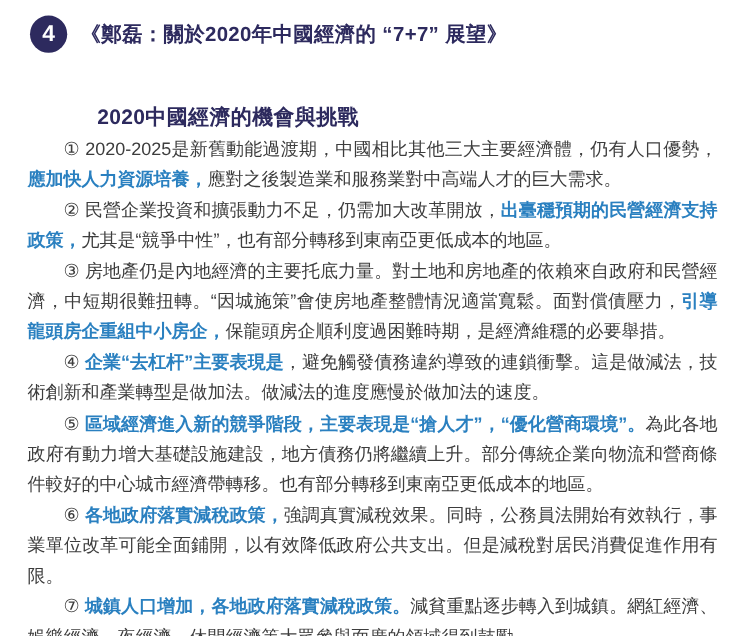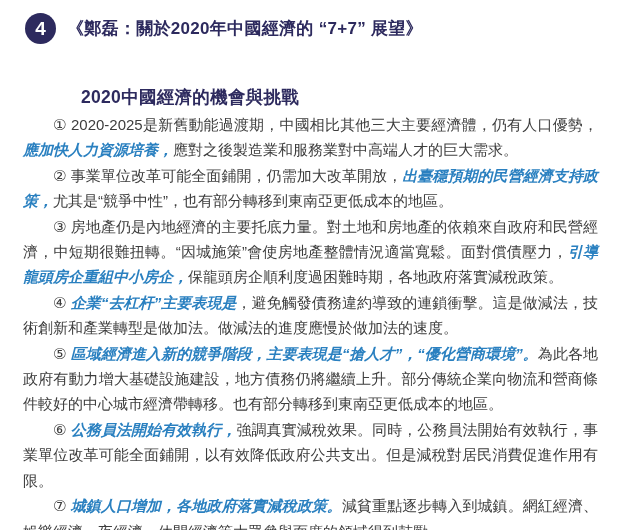--- a/index.html
+++ b/index.html
@@ -66,36 +66,35 @@
     color: var(--body-text);
     text-align: justify;
   }
   .article-body p {
     margin: 0;
     text-indent: 2em;
   }
   .hl {
     color: var(--highlight);
     font-weight: bold;
-    font-style: italic;
   }
 </style>
 </head>
 <body>
 
 <div class="page">
   <div class="header">
     <div class="badge">4</div>
     <div class="title">《鄭磊：關於2020年中國經濟的 “7+7” 展望》</div>
   </div>
 
   <div class="heading">2020中國經濟的機會與挑戰</div>
 
   <div class="article-body">
       <p><span class="normal">① 2020-2025是新舊動能過渡期，中國相比其他三大主要經濟體，仍有人口優勢，</span><span class="hl">應加快人力資源培養，</span><span class="normal">應對之後製造業和服務業對中高端人才的巨大需求。</span></p>
-      <p><span class="normal">② 事業單位改革可能全面鋪開，仍需加大改革開放，</span><span class="hl">出臺穩預期的民營經濟支持政策，</span><span class="normal">尤其是“競爭中性”，也有部分轉移到東南亞更低成本的地區。</span></p>
-      <p><span class="normal">③ 房地產仍是內地經濟的主要托底力量。對土地和房地產的依賴來自政府和民營經濟，中短期很難扭轉。“因城施策”會使房地產整體情況適當寬鬆。面對償債壓力，</span><span class="hl">引導龍頭房企重組中小房企，</span><span class="normal">保龍頭房企順利度過困難時期，各地政府落實減稅政策。</span></p>
+      <p><span class="normal">② 民營企業投資和擴張動力不足，仍需加大改革開放，</span><span class="hl">出臺穩預期的民營經濟支持政策，</span><span class="normal">尤其是“競爭中性”，也有部分轉移到東南亞更低成本的地區。</span></p>
+      <p><span class="normal">③ 房地產仍是內地經濟的主要托底力量。對土地和房地產的依賴來自政府和民營經濟，中短期很難扭轉。“因城施策”會使房地產整體情況適當寬鬆。面對償債壓力，</span><span class="hl">引導龍頭房企重組中小房企，</span><span class="normal">保龍頭房企順利度過困難時期，是經濟維穩的必要舉措。</span></p>
       <p><span class="normal">④ </span><span class="hl">企業“去杠杆”主要表現是</span><span class="normal">，避免觸發債務違約導致的連鎖衝擊。這是做減法，技術創新和產業轉型是做加法。做減法的進度應慢於做加法的速度。</span></p>
       <p><span class="normal">⑤ </span><span class="hl">區域經濟進入新的競爭階段，主要表現是“搶人才”，“優化營商環境”。</span><span class="normal">為此各地政府有動力增大基礎設施建設，地方債務仍將繼續上升。部分傳統企業向物流和營商條件較好的中心城市經濟帶轉移。也有部分轉移到東南亞更低成本的地區。</span></p>
-      <p><span class="normal">⑥ </span><span class="hl">公務員法開始有效執行，</span><span class="normal">強調真實減稅效果。同時，公務員法開始有效執行，事業單位改革可能全面鋪開，以有效降低政府公共支出。但是減稅對居民消費促進作用有限。</span></p>
+      <p><span class="normal">⑥ </span><span class="hl">各地政府落實減稅政策，</span><span class="normal">強調真實減稅效果。同時，公務員法開始有效執行，事業單位改革可能全面鋪開，以有效降低政府公共支出。但是減稅對居民消費促進作用有限。</span></p>
       <p><span class="normal">⑦ </span><span class="hl">城鎮人口增加，各地政府落實減稅政策。</span><span class="normal">減貧重點逐步轉入到城鎮。網紅經濟、娛樂經濟、夜經濟、休閒經濟等大眾參與面廣的領域得到鼓勵。</span></p>
     </div>
 </div>
 
 </body></html>

